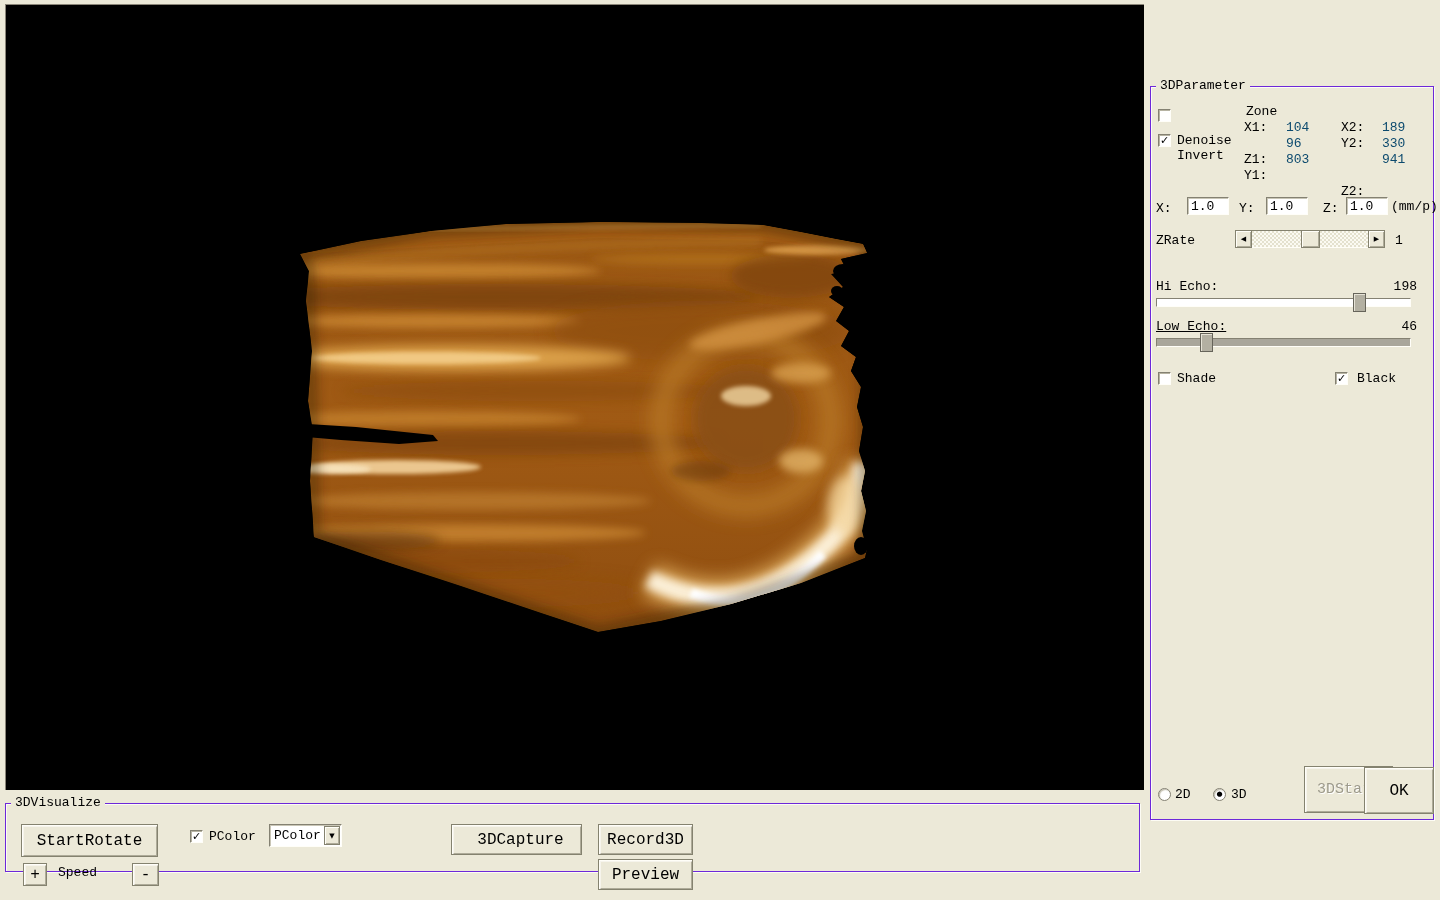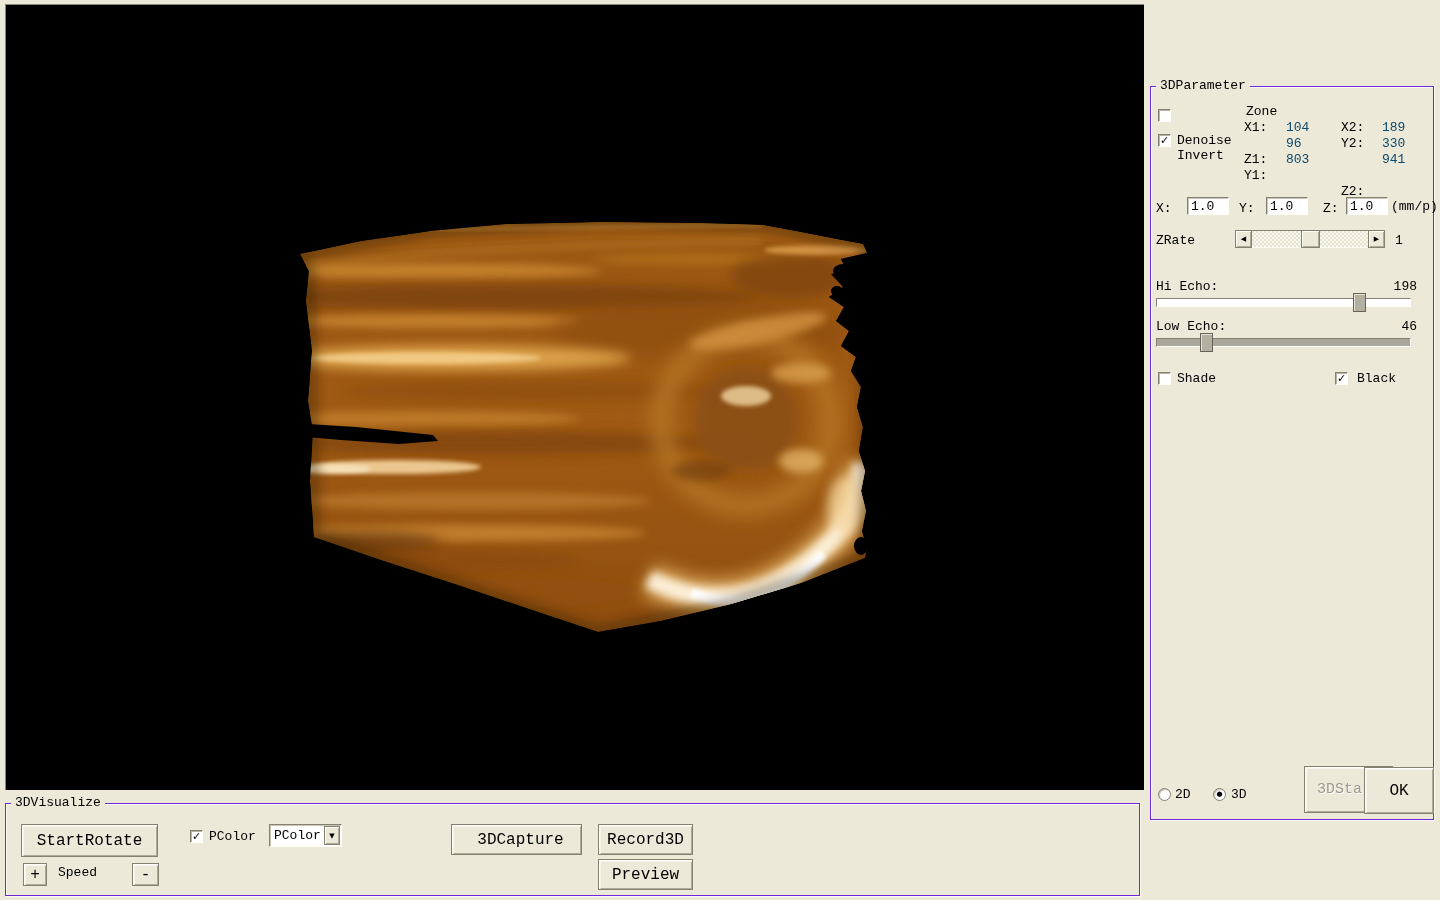--- a/index.html
+++ b/index.html
@@ -248,21 +248,21 @@
       <span>▶</span>
     </div>
   </div>
   <span class="abs lbl" style="left:244px; top:146px;">1</span>
 
   <span class="abs lbl" style="left:5px; top:192px;">Hi Echo:</span>
   <span class="abs lbl" style="right:16px; top:192px;">198</span>
   <div class="abs track-hi" style="left:5px; top:211px; width:255px;"></div>
   <div class="abs thumb" style="left:202px; top:206px;"></div>
 
-  <span class="abs lbl" style="left:5px; top:232px;">Low Echo:</span>
+  <span class="abs lbl" style="left:5px; top:232px;text-decoration:underline;">Low Echo:</span>
   <span class="abs lbl" style="right:16px; top:232px;">46</span>
   <div class="abs track-low" style="left:5px; top:251px; width:255px;"></div>
   <div class="abs thumb" style="left:49px; top:246px;"></div>
 
   <div class="abs cb" style="left:7px; top:285px;">
     <span class="mark"></span>
   </div>
   <span class="abs lbl" style="left:26px; top:284px;">Shade</span>
   <div class="abs cb" style="left:184px; top:285px;">
     <span class="mark">✓</span>
@@ -275,21 +275,21 @@
   <span class="abs lbl" style="left:24px; top:700px;">2D</span>
   <div class="abs radio" style="left:62px; top:701px;">
     <span class="dot">●</span>
   </div>
   <span class="abs lbl" style="left:80px; top:700px;">3D</span>
 
   <div class="abs btn3d disabled" style="left:118px; top:679px; width:89px; height:47px; font-size:15px;">3DStart</div>
   <div class="abs btn3d" style="left:213px; top:680px; width:70px; height:47px;">OK</div>
 </div>
 
-<div class="abs gb" style="left:5px; top:803px; width:1135px; height:93px;">
+<div class="abs gb" style="left:5px; top:803px; width:1135px; height:69px;">
   <span class="gb-title">3DVisualize</span>
 
   <div class="abs btn3d" style="left:15px; top:20px; width:137px; height:33px;">StartRotate</div>
 
   <div class="abs cb" style="left:184px; top:26px;">
     <span class="mark">✓</span>
   </div>
   <span class="abs lbl" style="left:203px; top:25px;">PColor</span>
 
   <div class="abs combo" style="left:263px; top:20px;">

